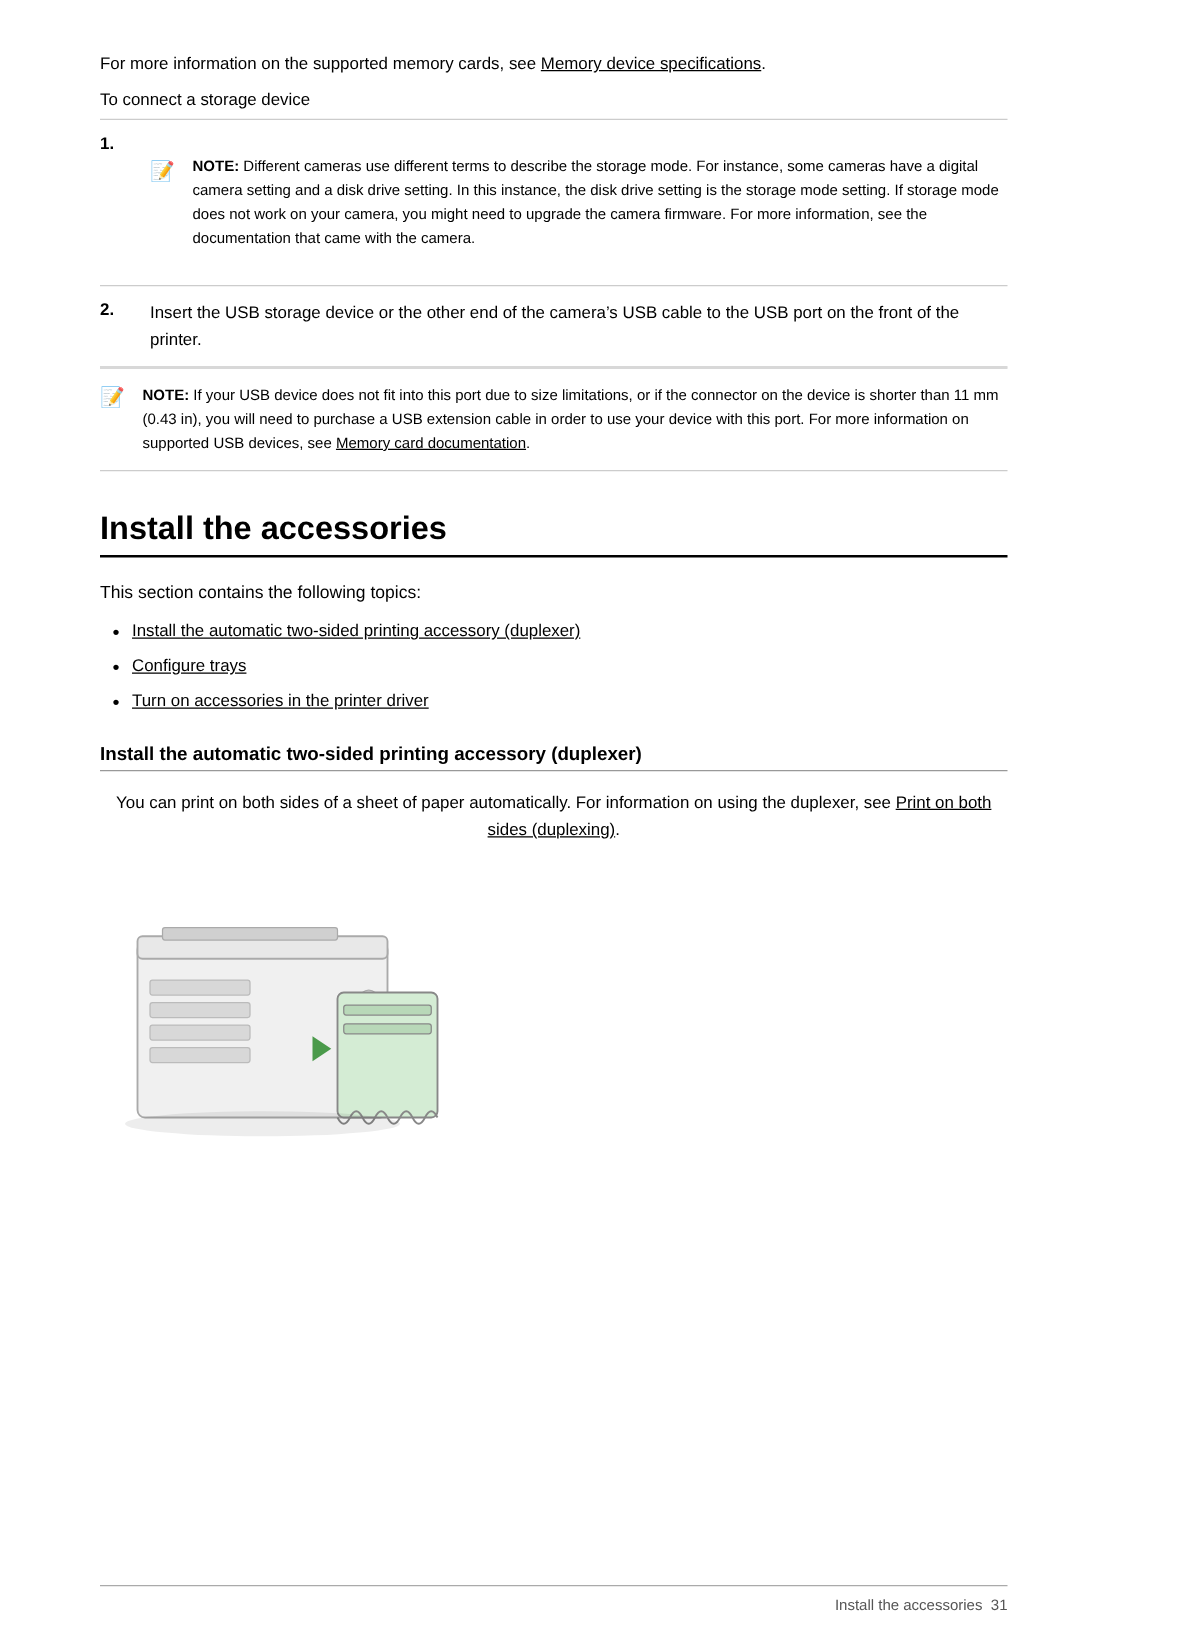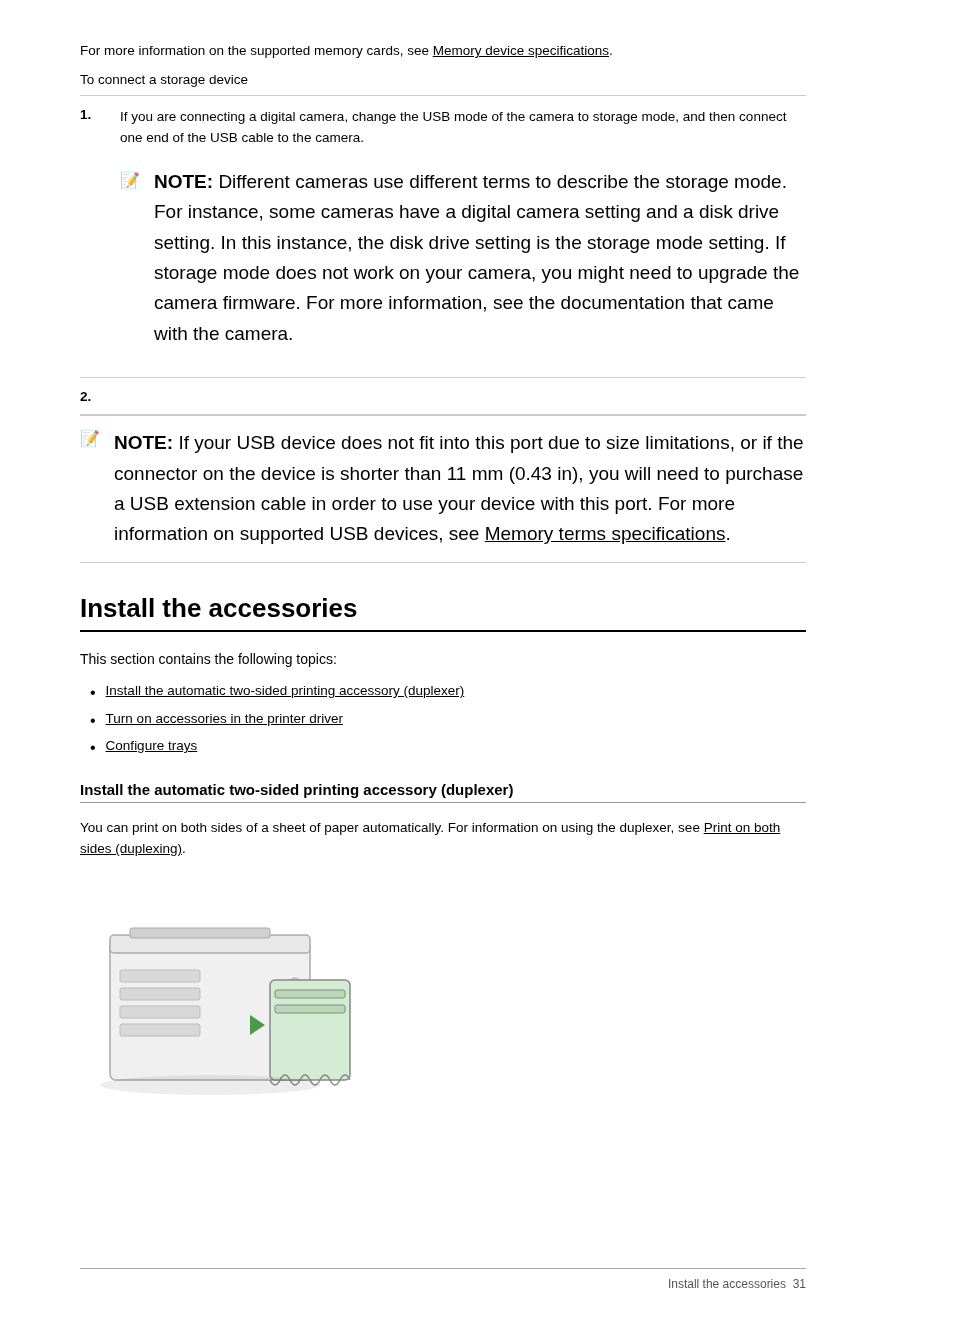--- a/index.html
+++ b/index.html
@@ -76,21 +76,21 @@
     }
 
     .note-icon {
       min-width: 30px;
       font-size: 16px;
       margin-right: 4px;
       margin-top: 1px;
     }
 
     .note-content {
-      font-size: 19px;
+      font-size: 12px;
       line-height: 1.6;
     }
 
     .note-label {
       font-weight: bold;
     }
 
     .standalone-note {
       display: flex;
       align-items: flex-start;
@@ -144,20 +144,21 @@
       margin-top: 20px;
       margin-bottom: 14px;
       border-bottom: 1px solid #999;
       padding-bottom: 4px;
     }
 
     .body-text {
       font-size: 13.5px;
       line-height: 1.6;
       margin-bottom: 10px;
+      text-align: center;
     }
 
     .printer-image-container {
       margin: 20px 0 30px 0;
       display: flex;
       justify-content: flex-start;
     }
 
     .printer-svg {
       width: 280px;
@@ -186,57 +187,59 @@
     <span>For more information on the supported memory cards, see</span>
     <a class="link">Memory device specifications</a>.
   </p>
 
   <p class="section-heading-bold">To connect a storage device</p>
 
   <ol class="numbered-list">
     <li>
       <span class="list-num">1.</span>
       <div class="list-content">
-        <p>If you are connecting a digital camera, change the USB mode of the camera to storage mode, and then connect one end of the USB cable to the camera.</p>
         <div class="note-box">
           <span class="note-icon">📝</span>
           <div class="note-content">
             <span class="note-label">NOTE:</span>
             <span>Different cameras use different terms to describe the storage mode. For instance, some cameras have a digital camera setting and a disk drive setting. In this instance, the disk drive setting is the storage mode setting. If storage mode does not work on your camera, you might need to upgrade the camera firmware. For more information, see the documentation that came with the camera.</span>
           </div>
         </div>
       </div>
     </li>
     <li>
       <span class="list-num">2.</span>
+      <div class="list-content">
+        <p>Insert the USB storage device or the other end of the camera’s USB cable to the USB port on the front of the printer.</p>
+      </div>
     </li>
   </ol>
 
   <div class="standalone-note">
     <span class="note-icon">📝</span>
     <div class="note-content">
       <span class="note-label">NOTE:</span>
       <span>If your USB device does not fit into this port due to size limitations, or if the connector on the device is shorter than 11 mm (0.43 in), you will need to purchase a USB extension cable in order to use your device with this port. For more information on supported USB devices, see</span>
-      <a class="link">Memory terms specifications</a><span>.</span>
+      <a class="link">Memory card documentation</a><span>.</span>
     </div>
   </div>
 
   <h1 class="main-section-title">Install the accessories</h1>
 
   <p class="section-intro">This section contains the following topics:</p>
 
   <ul class="bullet-list">
     <li>
       <a class="link">Install the automatic two-sided printing accessory (duplexer)</a>
     </li>
     <li>
+      <a class="link">Configure trays</a>
+    </li>
+    <li>
       <a class="link">Turn on accessories in the printer driver</a>
-    </li>
-    <li>
-      <a class="link">Configure trays</a>
     </li>
   </ul>
 
   <h2 class="sub-section-title">Install the automatic two-sided printing accessory (duplexer)</h2>
 
   <p class="body-text">
     <span>You can print on both sides of a sheet of paper automatically. For information on using the duplexer, see</span>
     <a class="link">Print on both sides (duplexing)</a><span>.</span>
   </p>
 

